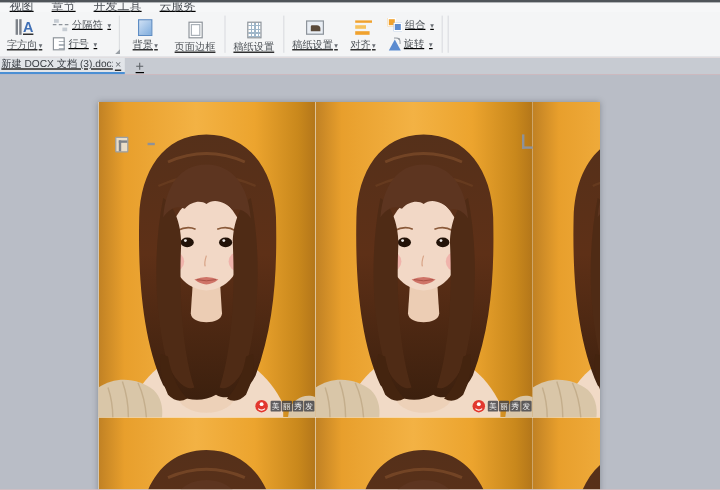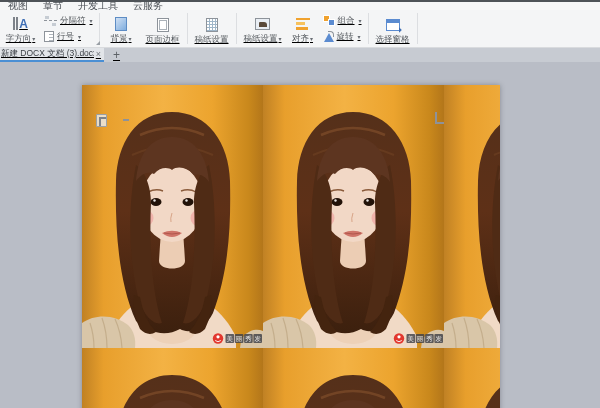--- a/index.html
+++ b/index.html
@@ -175,26 +175,20 @@
       </div>
       <div class="rb-small">
         <span class="ico ic-rot"></span>
         <span>旋转</span>
           <span class="caret">▾</span>
       </div>
     </div>
 
     <div class="rb-div"></div>
 
-    <div class="rb-large" style="width:44px">
-      <span class="ico">
-          <span class="ic-selpane"></span>
-        </span>
-      <span class="lbl">选择窗格</span>
-    </div>
 
 
     <div class="rb-div"></div>
   </div>
 
   <div class="tab-bar">
     <div class="doc-tab">
       <span class="title">新建 DOCX 文档 (3).docx *</span>
       <span class="close">×</span>
     </div>

